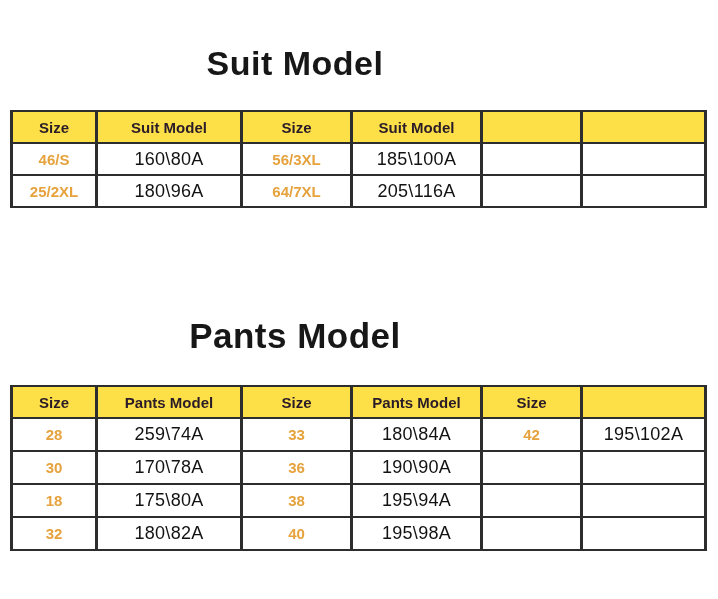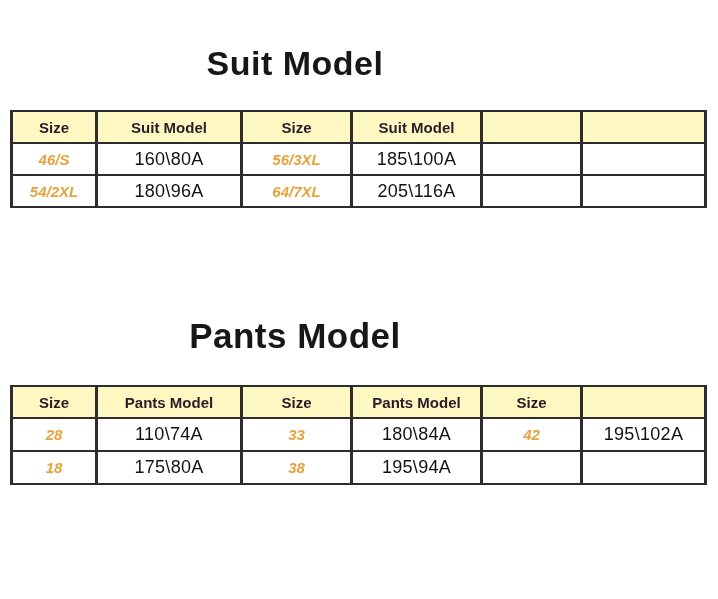--- a/index.html
+++ b/index.html
@@ -40,34 +40,33 @@
     border-bottom: 2px solid #2d2d2d;
     border-left: 3px solid #2d2d2d;
     border-right: 3px solid #2d2d2d;
     padding: 0;
     text-align: center;
     vertical-align: middle;
     overflow: hidden;
     white-space: nowrap;
   }
   table.size-table th {
-    background: #fef9c3;
+    background: #fde047;
     color: #2a1b28;
     font-size: 15px;
     font-weight: 700;
     height: 30px;
   }
   .table-suit  td { height: 30px; }
   .table-pants td { height: 31px; }
 
   td.size-cell {
     color: #e6a23c;
     font-size: 15px;
     font-weight: 700;
-    font-style: italic;
   }
   td.value-cell {
     color: #121212;
     font-size: 18px;
     font-weight: 400;
     letter-spacing: 0.3px;
   }
 
   col.c1 { width: 85px; }
   col.c2 { width: 145px; }
@@ -105,21 +104,21 @@
       <tbody>
         <tr>
           <td class="size-cell">46/S</td>
           <td class="value-cell">160\80A</td>
           <td class="size-cell">56/3XL</td>
           <td class="value-cell">185\100A</td>
           <td class="empty-cell"></td>
           <td class="empty-cell"></td>
         </tr>
         <tr>
-          <td class="size-cell">54/2XL</td>
+          <td class="size-cell">25/2XL</td>
           <td class="value-cell">180\96A</td>
           <td class="size-cell">64/7XL</td>
           <td class="value-cell">205\116A</td>
           <td class="empty-cell"></td>
           <td class="empty-cell"></td>
         </tr>
       </tbody>
     </table>
 
   <h1 class="chart-title title-pants">Pants Model</h1>
@@ -139,30 +138,46 @@
           <th>Pants Model</th>
           <th>Size</th>
           <th>Pants Model</th>
           <th>Size</th>
           <th></th>
         </tr>
       </thead>
       <tbody>
         <tr>
           <td class="size-cell">28</td>
-          <td class="value-cell">110\74A</td>
+          <td class="value-cell">259\74A</td>
           <td class="size-cell">33</td>
           <td class="value-cell">180\84A</td>
           <td class="size-cell">42</td>
           <td class="value-cell">195\102A</td>
+        </tr>
+        <tr>
+          <td class="size-cell">30</td>
+          <td class="value-cell">170\78A</td>
+          <td class="size-cell">36</td>
+          <td class="value-cell">190\90A</td>
+          <td class="empty-cell"></td>
+          <td class="empty-cell"></td>
         </tr>
         <tr>
           <td class="size-cell">18</td>
           <td class="value-cell">175\80A</td>
           <td class="size-cell">38</td>
           <td class="value-cell">195\94A</td>
           <td class="empty-cell"></td>
           <td class="empty-cell"></td>
         </tr>
+        <tr>
+          <td class="size-cell">32</td>
+          <td class="value-cell">180\82A</td>
+          <td class="size-cell">40</td>
+          <td class="value-cell">195\98A</td>
+          <td class="empty-cell"></td>
+          <td class="empty-cell"></td>
+        </tr>
       </tbody>
     </table>
 
 </div>
 
 </body></html>

